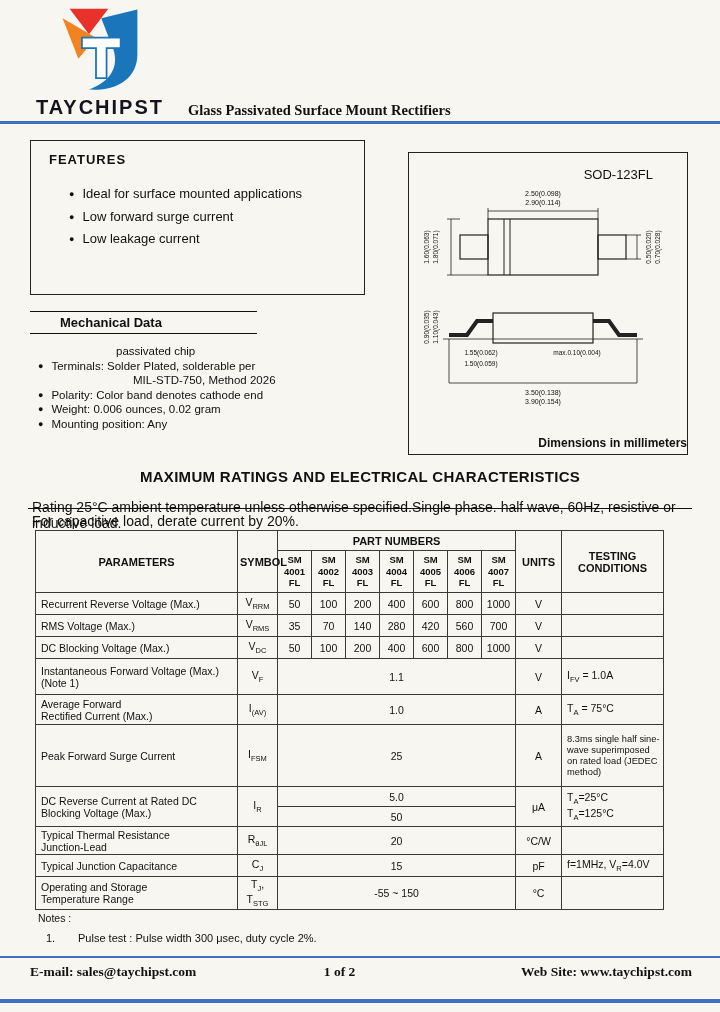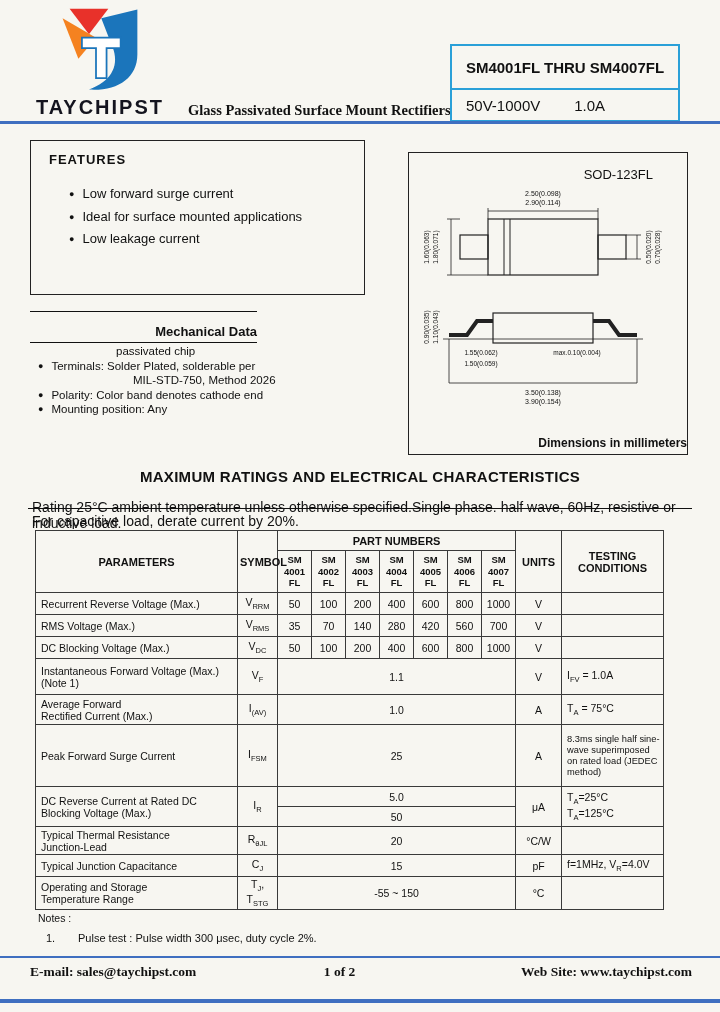--- a/index.html
+++ b/index.html
@@ -36,22 +36,22 @@
   
   .pkgbox { left:408px; top:152px; width:280px; height:303px; border:1px solid #222; }
   .pkg-name { position:absolute; top:14px; right:34px; font-size:13px; }
   .pkg-caption { position:absolute; bottom:4px; width:100%; text-align:right;
     font-size:12px; font-weight:bold; }
   .pkg-svg { position:absolute; left:6px; top:34px; }
   .pkg-svg text { font-family:"Liberation Sans", sans-serif; fill:#111; }
 
   
   .mech-head { left:30px; top:311px; width:227px; border-top:1.5px solid #111;
-    border-bottom:1.5px solid #111; padding:12px 0 3px 30px;
-    font-size:13px; font-weight:bold;text-align:right; }
+    border-bottom:1.5px solid #111; padding:3px 0 3px 30px;
+    font-size:13px; font-weight:bold; }
   .mechlist { left:38px; top:344px; width:365px; font-size:11.5px; line-height:14.5px; }
   .mech-cont { margin-left:78px; }
   .mech-cont2 { margin-left:95px; }
 
   
   .max-title-wrap { left:28px; top:468px; width:664px; text-align:center;
     border-bottom:1.5px solid #111; padding-bottom:22px; }
   .max-title { font-size:15px; font-weight:bold; letter-spacing:0.3px; }
   .spec-line { left:32px; font-size:14px; }
   .spec1 { top:499px; } .spec2 { top:513px; }
@@ -85,36 +85,29 @@
 
   <svg class="abs" style="left:52px; top:6px;" width="88" height="88" viewBox="0 0 100 100">
     <polygon points="20,3 64,3 42,32" fill="#e8312a"></polygon>
     <polygon points="12,14 30,60 50,36" fill="#f58220"></polygon>
     <path d="M97,4 L97,55 C97,82 74,97 42,95 C66,86 76,70 70,50 L56,14 Z" fill="#1b75bb"></path>
     <path d="M34,36 h44 v12 h-16 v34 h-12 v-34 h-16 z" fill="#ffffff" stroke="#1b75bb" stroke-width="2"></path>
   </svg>
   <div class="abs brand">TAYCHIPST</div>
   <div class="abs tagline">Glass Passivated Surface Mount Rectifiers</div>
 
-  <div class="abs partbox">
-    <div class="row1">SM4001FL  THRU  SM4007FL</div>
-    <div class="row2">
-      <span>50V-1000V</span>
-      <span>1.0A</span>
-    </div>
-  </div>
   <div class="abs rule r1"></div>
 
   <div class="abs featbox">
     <div class="feat-title">FEATURES</div>
     <div class="feat-item">
+      <span class="dot">●</span><span>Ideal for surface mounted applications</span>
+    </div>
+    <div class="feat-item">
       <span class="dot">●</span><span>Low forward surge current</span>
-    </div>
-    <div class="feat-item">
-      <span class="dot">●</span><span>Ideal for surface mounted applications</span>
     </div>
     <div class="feat-item">
       <span class="dot">●</span><span>Low leakage current</span>
     </div>
   </div>
 
   <div class="abs pkgbox">
     <div class="pkg-name">SOD-123FL</div>
     <svg class="pkg-svg" width="268" height="232" viewBox="0 0 268 232">
 
@@ -165,20 +158,23 @@
 
   <div class="abs mech-head">Mechanical Data</div>
   <div class="abs mechlist">
     <div class="mech-cont">passivated chip</div>
     <div class="mech-item">
       <span class="dot">●</span><span>Terminals: Solder Plated, solderable per</span>
     </div>
     <div class="mech-cont2">MIL-STD-750, Method 2026</div>
     <div class="mech-item">
       <span class="dot">●</span><span>Polarity: Color band denotes cathode end</span>
+    </div>
+    <div class="mech-item">
+      <span class="dot">●</span><span>Weight: 0.006 ounces, 0.02 gram</span>
     </div>
     <div class="mech-item">
       <span class="dot">●</span><span>Mounting position: Any</span>
     </div>
   </div>
 
   <div class="abs max-title-wrap">
     <span class="max-title">MAXIMUM RATINGS AND ELECTRICAL CHARACTERISTICS</span>
   </div>
   <div class="abs spec-line spec1">Rating 25°C ambient temperature unless otherwise specified.Single phase. half wave, 60Hz, resistive or inductive load.</div>

